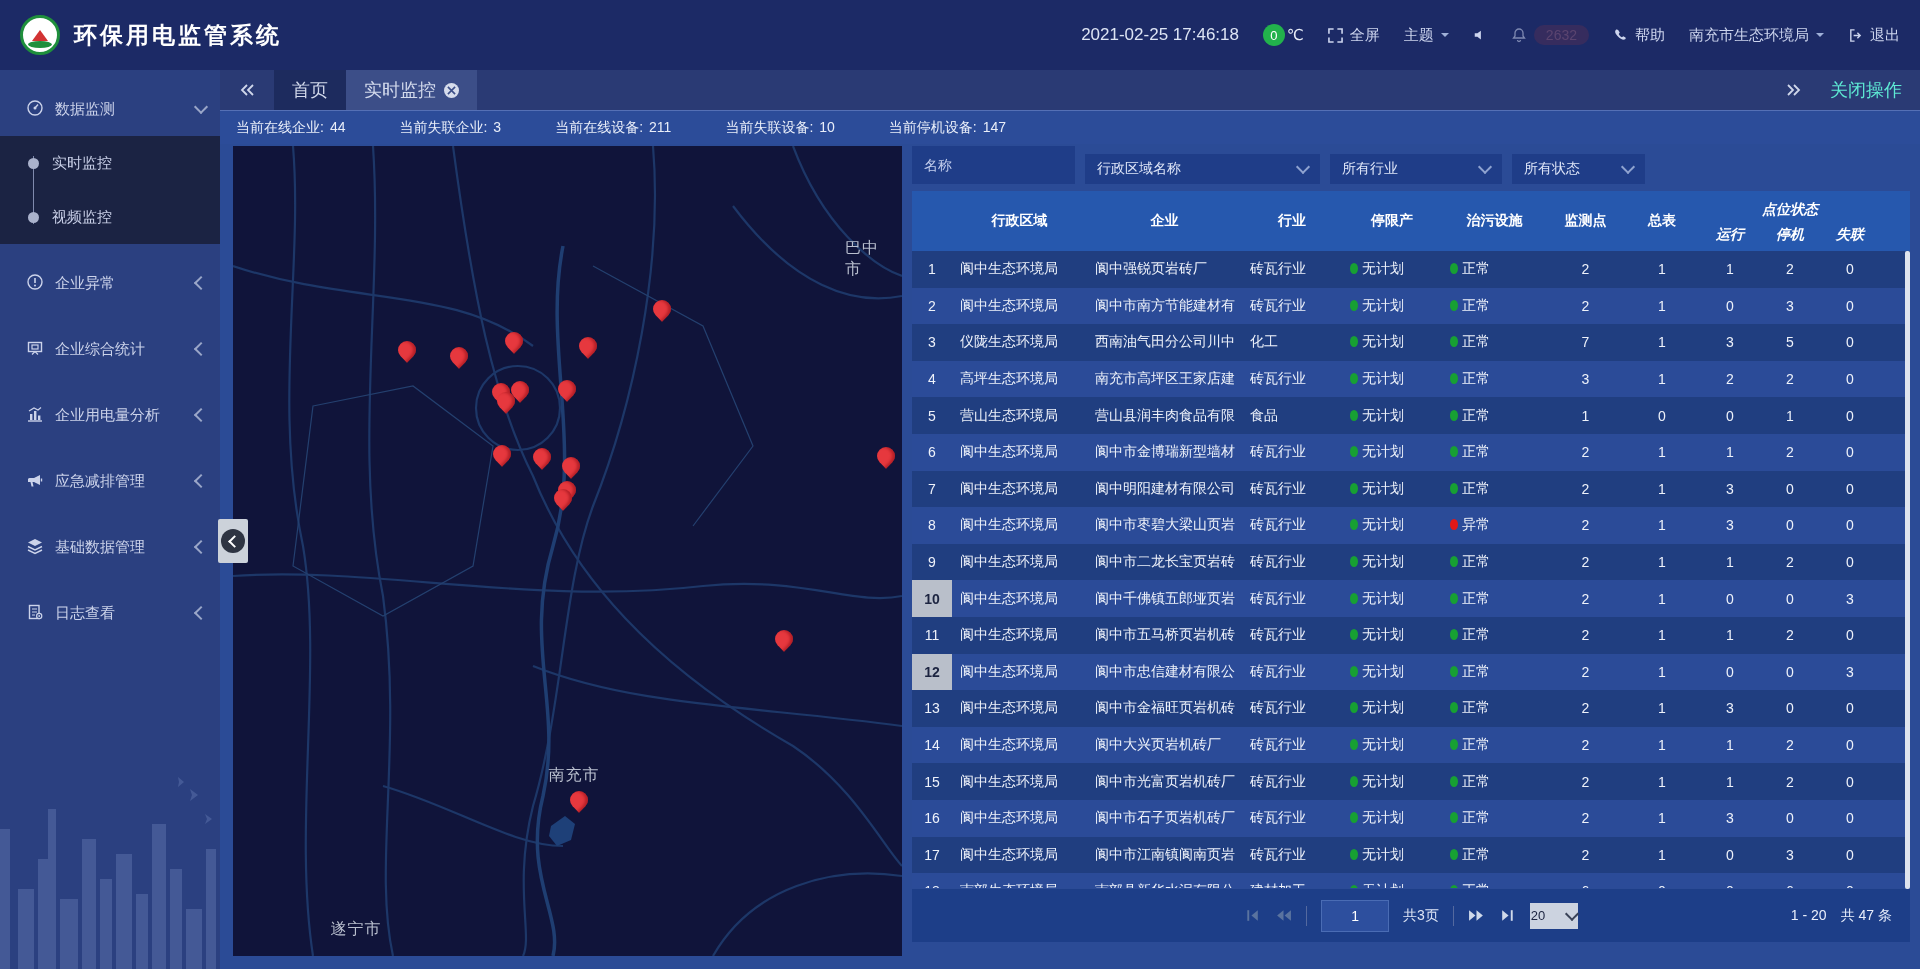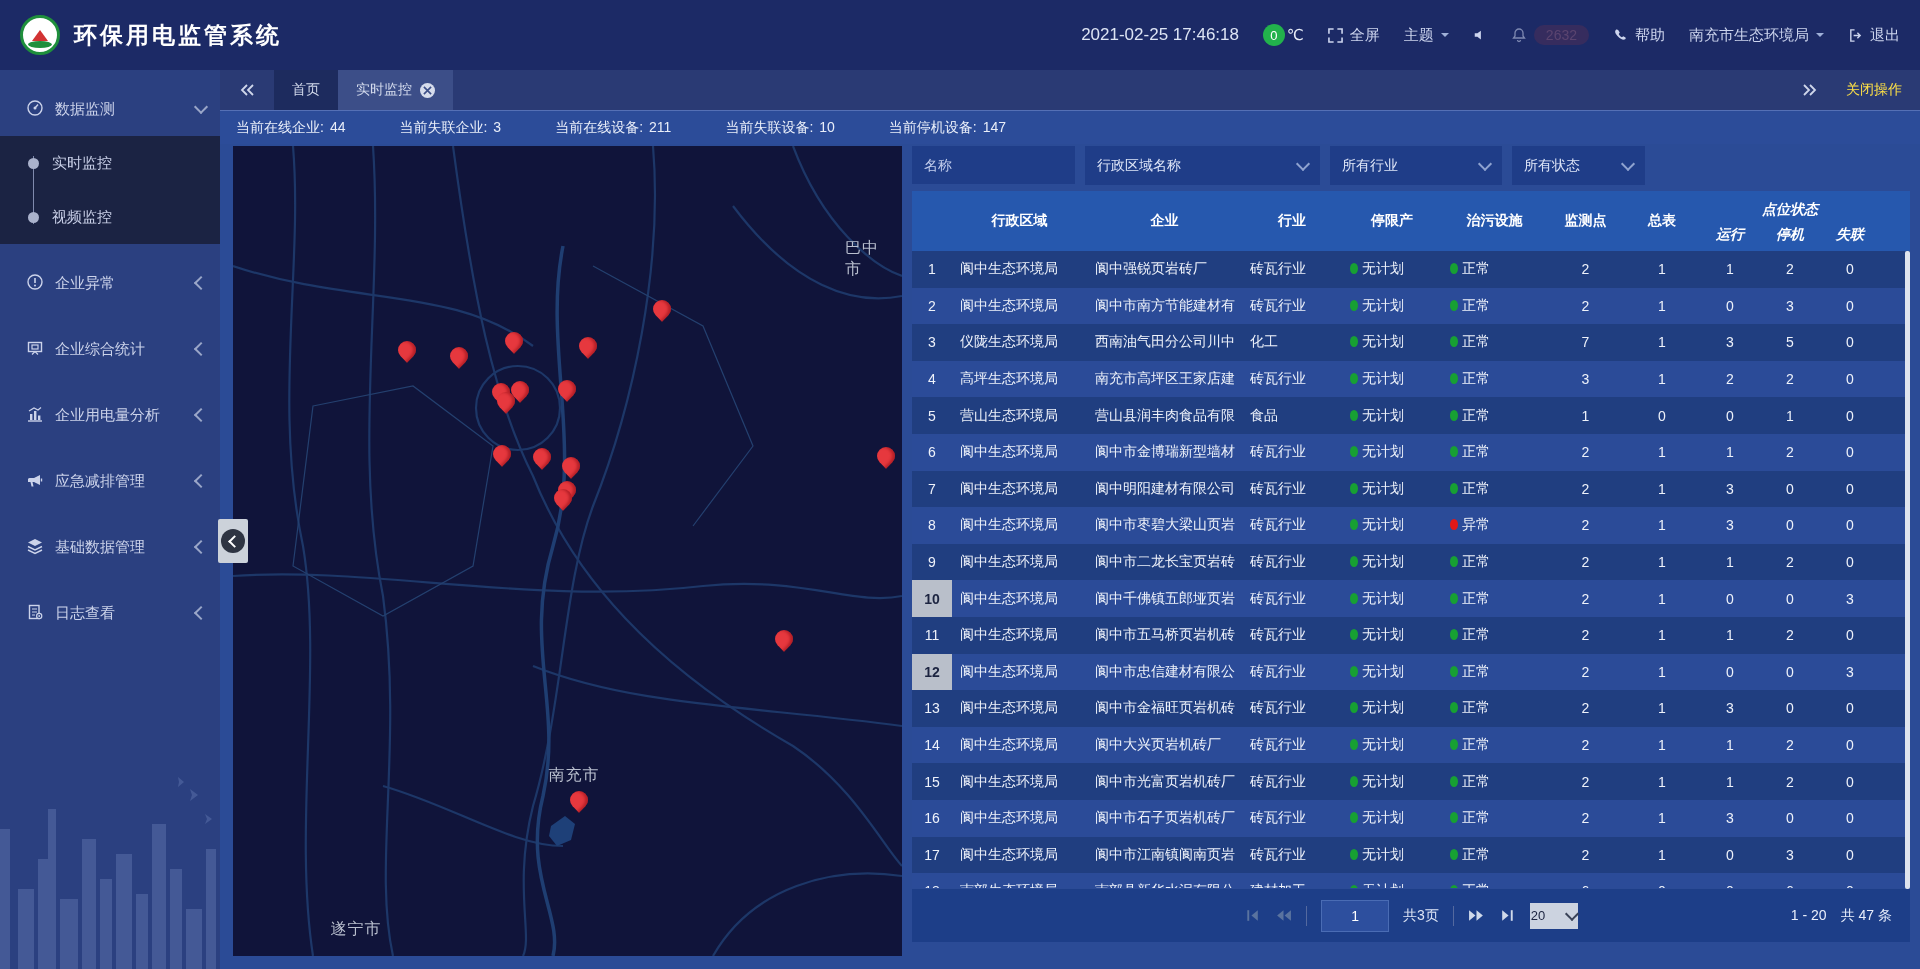--- a/index.html
+++ b/index.html
@@ -39,54 +39,54 @@
   .chev-down{width:8px;height:8px;border-left:2px solid #9aa6c8;border-bottom:2px solid #9aa6c8;
         transform:rotate(-45deg);margin-top:-4px;}
   .side-sub{background:#1b2343;position:relative;}
   .side-sub::before{content:"";position:absolute;left:33px;top:20px;bottom:20px;width:1px;background:#7f89ad;}
   .sub-item{height:54px;display:flex;align-items:center;padding-left:52px;position:relative;cursor:pointer;color:#c9d0e8;}
   .sub-dot{position:absolute;left:28px;top:22px;width:11px;height:11px;border-radius:50%;background:#aab2cc;}
   .skyline{position:absolute;left:0;bottom:0;width:220px;height:200px;color:#8ea6d8;opacity:.25;}
 
   
   .tabbar{position:absolute;left:220px;top:70px;width:1700px;height:40px;background:#2a3a74;
-        display:flex;align-items:stretch;color:#cfd6ea;font-size:14px;}
+        display:flex;align-items:stretch;color:#cfd6ea;font-size:18px;}
   .tb-btn{width:54px;display:flex;align-items:center;justify-content:center;cursor:pointer;}
   .tab{padding:0 18px;display:flex;align-items:center;gap:8px;cursor:pointer;color:#d3daec;}
   .tab.home{background:#1d2b5e;}
   .tab.active{background:#3c4e88;}
   .tab-close{width:15px;height:15px;border-radius:50%;background:#d6dcEC;display:flex;
         align-items:center;justify-content:center;cursor:pointer;}
   .tabbar-right{margin-left:auto;display:flex;align-items:center;gap:28px;padding-right:18px;}
-  .close-ops{cursor:pointer;color:#fde047;}
+  .close-ops{cursor:pointer;color:#5eead4;}
 
   
   .statusbar{position:absolute;left:220px;top:110px;width:1700px;height:34px;background:#2c4c99;
         border-top:1px solid #5570b5;display:flex;align-items:center;gap:54px;padding-left:16px;
         font-size:14px;color:#e9eef9;box-sizing:border-box;}
   .st-item{display:flex;gap:6px;white-space:nowrap;}
 
   
   .map{position:absolute;left:233px;top:146px;width:669px;height:810px;background:#10143a;overflow:visible;}
   .map-inner{position:absolute;inset:0;overflow:hidden;}
   .city{position:absolute;color:#b9bfce;font-size:16px;transform:translate(-50%,-50%);letter-spacing:1px;}
   .pin{position:absolute;width:18px;height:18px;background:#e6383e;border-radius:50% 50% 50% 0;
         transform:translate(-50%,-100%) rotate(-45deg);box-shadow:inset -2px -2px 3px rgba(120,0,10,.45);cursor:pointer;}
   .map-handle{position:absolute;left:-15px;top:373px;width:30px;height:44px;background:#ccd2da;
         display:flex;align-items:center;justify-content:center;cursor:pointer;border-radius:2px;}
   .mh-circ{width:24px;height:24px;border-radius:50%;background:#2e3442;display:flex;align-items:center;justify-content:center;}
   .mh-chev{width:7px;height:7px;border-left:2px solid #fff;border-bottom:2px solid #fff;transform:rotate(45deg);margin-left:3px;}
 
   
   .rp{position:absolute;left:912px;top:146px;width:998px;height:810px;}
-  .filters{display:flex;gap:10px;height:38px;}
+  .filters{display:flex;gap:10px;height:38px;align-items:flex-end;}
   .f-input{width:163px;height:38px;background:#1f3d88;border:0;outline:none;color:#e2e9fa;
         padding:0 12px;font-size:14px;box-sizing:border-box;font-family:inherit;}
   .f-input::placeholder{color:#c2cdec;opacity:1;}
-  .f-select{height:39px;background:#1f3d88;color:#dfe6f8;display:flex;align-items:center;
+  .f-select{height:30px;background:#1f3d88;color:#dfe6f8;display:flex;align-items:center;
         justify-content:space-between;padding:0 12px;font-size:14px;box-sizing:border-box;cursor:pointer;}
   .f-chev{width:8px;height:8px;border-left:2px solid #8fa3d0;border-bottom:2px solid #8fa3d0;
         transform:rotate(-45deg);margin-top:-4px;}
   .w-region{width:235px}.w-industry{width:172px}.w-status{width:133px}
 
   .thead{margin-top:7px;height:60px;background:#2658ae;display:flex;color:#fff;font-size:14px;font-weight:bold;}
   .th{display:flex;align-items:center;justify-content:center;}
   .c-num{width:40px;flex:none}.c-rg{width:135px;flex:none}.c-co{width:155px;flex:none}
   .c-in{width:100px;flex:none}.c-sp{width:100px;flex:none}.c-fa{width:105px;flex:none}
   .c-pt{width:77px;flex:none}.c-tt{width:76px;flex:none}

